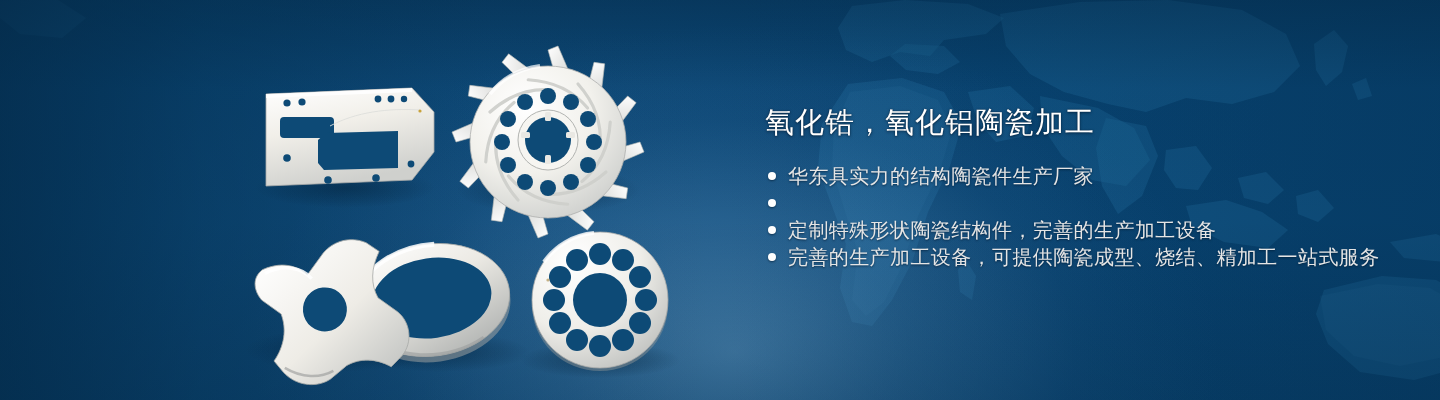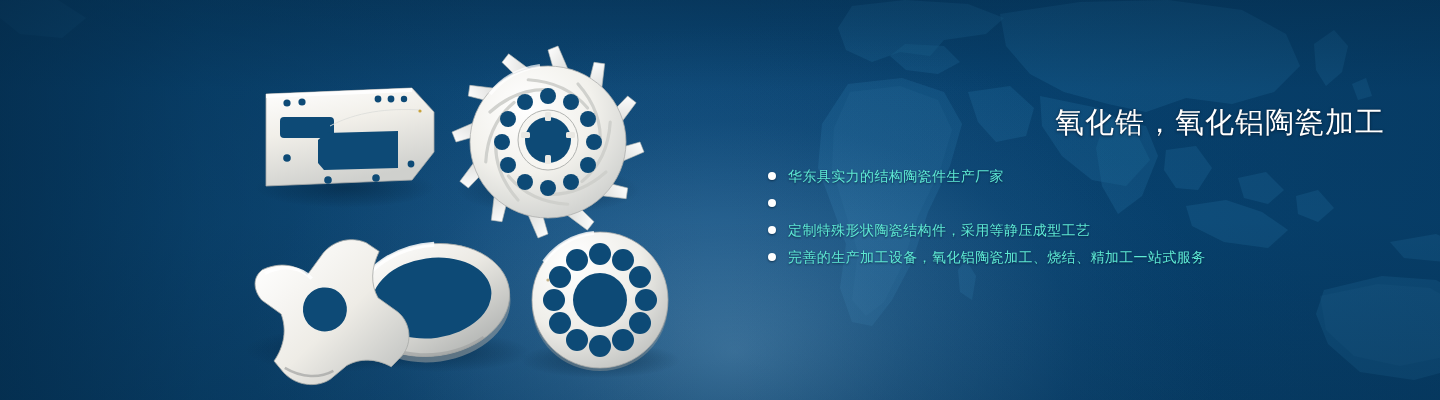--- a/index.html
+++ b/index.html
@@ -64,21 +64,20 @@
     mix-blend-mode: screen;
   }
   .bg-map svg { display:block; width:100%; height:100%; }
 
   
   .copy {
     position: absolute;
     left: 765px;
     top: 108px;
     width: 620px;
-    text-align: right;
   }
   .headline {
     font-size: 29px;
     line-height: 1;
     color: #ffffff;
     letter-spacing: 1px;
     white-space: nowrap;
     text-shadow: 0 1px 3px rgba(2,26,48,0.75), 0 0 1px rgba(2,26,48,0.9);
     font-weight: 400;
   }
@@ -98,23 +97,23 @@
     flex: 0 0 auto;
     width: 8px;
     height: 8px;
     border-radius: 50%;
     background: #ffffff;
     margin-right: 12px;
     margin-left: 3px;
     box-shadow: 0 1px 2px rgba(2,26,48,0.6);
   }
   .bullet-text {
-    font-size: 14px;
+    font-size: 20px;
     line-height: 1;
-    color: #5eead4;
+    color: #e5e5e5;
     letter-spacing: 0.4px;
     white-space: nowrap;
     text-shadow: 0 1px 2px rgba(2,26,48,0.7);
   }
 
   
   .parts {
     position: absolute;
     left: 0;
     top: 0;
@@ -393,22 +392,22 @@
     <ul class="bullets">
       <li class="bullet">
         <span class="dot"></span>
         <span class="bullet-text">华东具实力的结构陶瓷件生产厂家</span>
       </li>
       <li class="bullet">
         <span class="dot"></span>
       </li>
       <li class="bullet">
         <span class="dot"></span>
-        <span class="bullet-text">定制特殊形状陶瓷结构件，采用等静压成型工艺</span>
+        <span class="bullet-text">定制特殊形状陶瓷结构件，完善的生产加工设备</span>
       </li>
       <li class="bullet">
         <span class="dot"></span>
-        <span class="bullet-text">完善的生产加工设备，氧化铝陶瓷加工、烧结、精加工一站式服务</span>
+        <span class="bullet-text">完善的生产加工设备，可提供陶瓷成型、烧结、精加工一站式服务</span>
       </li>
     </ul>
   </div>
 
 </div>
 
 </body></html>

